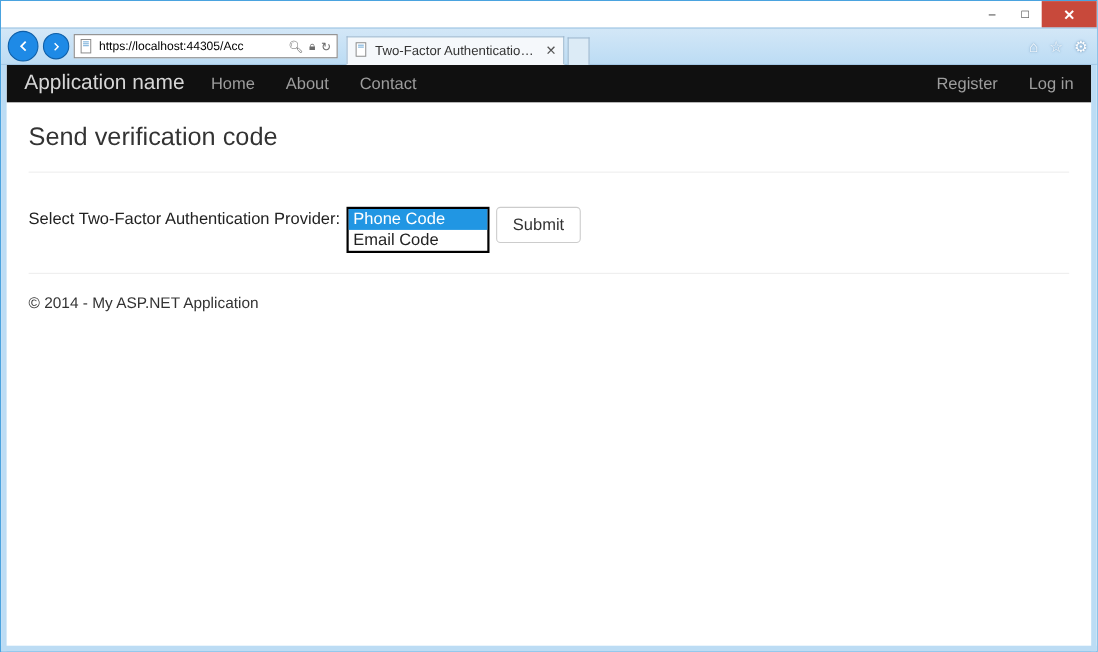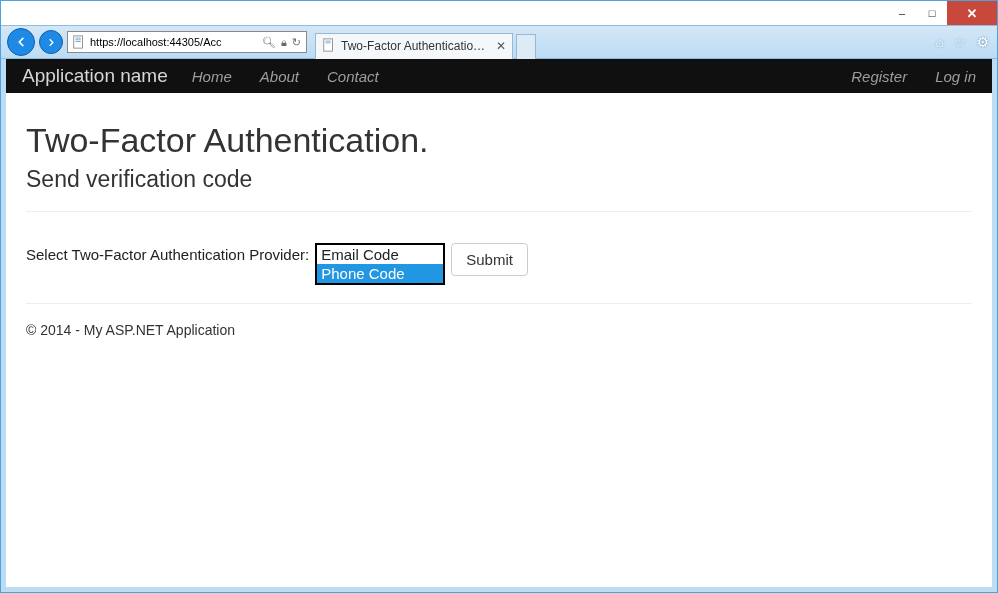--- a/index.html
+++ b/index.html
@@ -163,21 +163,20 @@
     color: #d6d6d6;
     font-size: 19px;
     margin-right: 24px;
     cursor: pointer;
   }
   .navbar .navlink {
     color: #9d9d9d;
     margin-right: 28px;
     cursor: pointer;
     font-size: 15px;
-    font-style: italic;
   }
   .navbar .spacer { flex:1; }
 
   .container {
     padding: 12px 20px;
   }
   h1.page-title {
     font-size: 34px;
     font-weight: 500;
     margin: 16px 0 4px 0;
@@ -305,30 +304,29 @@
       <span class="brand">Application name</span>
       <span class="navlink">Home</span>
       <span class="navlink">About</span>
       <span class="navlink">Contact</span>
       <span class="spacer"></span>
       <span class="navlink">Register</span>
       <span class="navlink" style="margin-right:0">Log in</span>
     </div>
 
     <div class="container">
-      <h1 class="page-title">Two-Factor Authentication.</h1>
       <h3 class="sub">Send verification code</h3>
       <hr class="sep">
 
       <div class="form-row">
         <span class="provider-label">Select Two-Factor Authentication Provider:</span>
 
         <div class="listbox">
+          <div class="opt selected">Phone Code</div>
           <div class="opt">Email Code</div>
-          <div class="opt selected">Phone Code</div>
         </div>
 
         <button class="btn-submit">Submit</button>
       </div>
 
       <hr class="sep">
 
       <footer>© 2014 - My ASP.NET Application</footer>
     </div>
 

